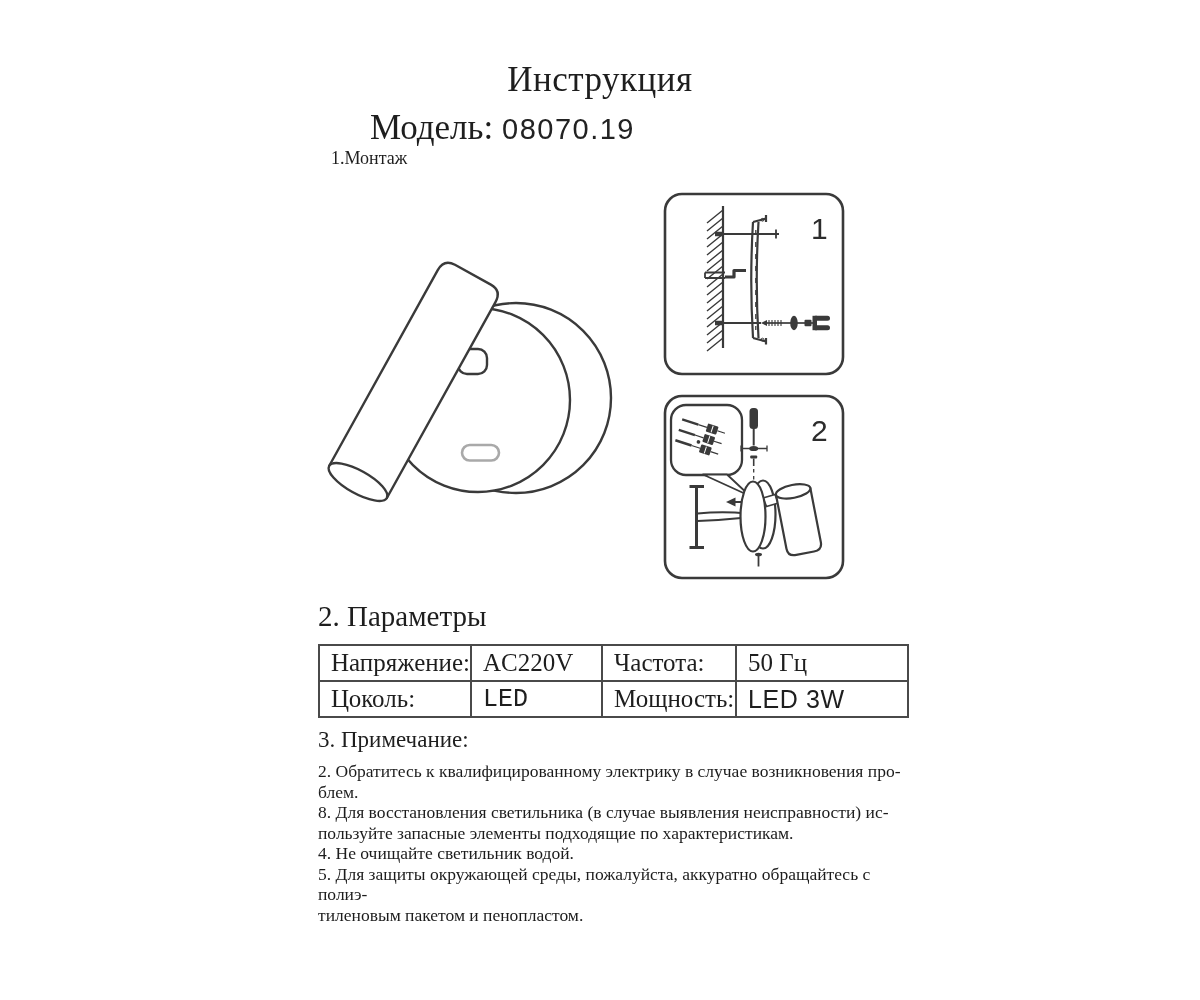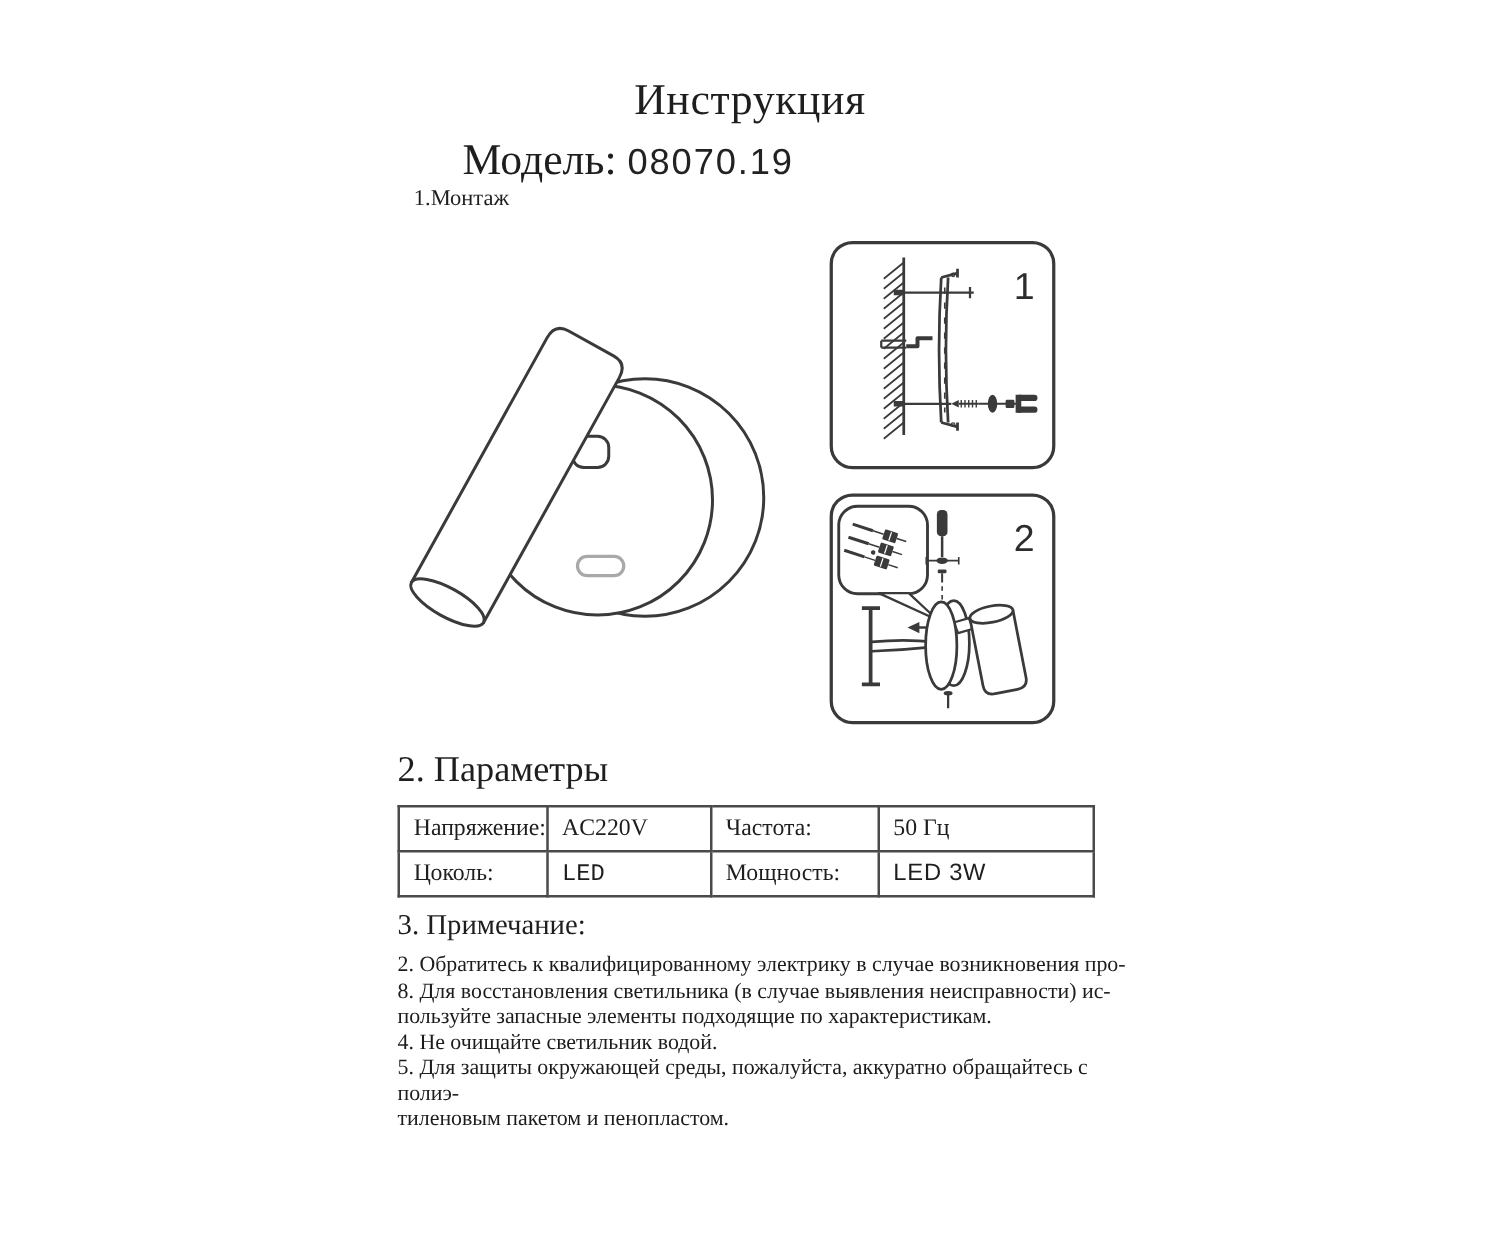--- a/index.html
+++ b/index.html
@@ -7,21 +7,21 @@
         font-family:"Liberation Serif", serif;color:#1e1e1e;}
   .abs{position:absolute;}
   .title{top:60px;left:0;width:1200px;text-align:center;font-size:35px;letter-spacing:.5px;}
   .model-line{top:108px;left:0;width:1005px;text-align:center;font-size:35px;}
   .model-value{font-family:"Liberation Sans", sans-serif;font-size:29px;letter-spacing:1.5px;color:#222;}
   .sec-h1{top:148px;left:303px;font-size:18px;margin-left:28px;}
   .sec-h2{top:600px;left:318px;font-size:29px;}
   .sec-h3{top:727px;left:318px;font-size:23px;}
   table.params{position:absolute;top:644px;left:318px;border-collapse:collapse;table-layout:fixed;}
   table.params td{border:2px solid #4a4a4a;height:34px;padding:0 0 0 11px;
-        font-size:19px;vertical-align:middle;white-space:nowrap;}
+        font-size:25px;vertical-align:middle;white-space:nowrap;}
   td.c0{width:105px}td.c1{width:118px}td.c2{width:121px}td.c3{width:159px}
   .sans-big{font-family:Liberation Mono, monospace;font-size:19px;}
   .sans-small{font-family:"Liberation Sans", sans-serif;font-size:15px;letter-spacing:.6px;}
   .notes{top:761px;left:318px;width:600px;font-size:17.5px;line-height:20.5px;color:#1c1c1c;}
   svg{display:block;}
   svg *{vector-effect:none;}
   .num{font-family:"Liberation Sans", sans-serif;font-size:30px;fill:#2c2c2c;}
 </style>
 </head>
 <body>
@@ -161,20 +161,21 @@
       <td class="c2">Мощность:</td>
       <td class="c3 sans-small">LED 3W</td>
     </tr>
   </tbody>
     </table>
 
   <div class="abs sec-h3">3. Примечание:</div>
 
   <div class="abs notes">
     <div>2. Обратитесь к квалифицированному электрику в случае возникновения про-</div>
+    <div>блем.</div>
     <div>8. Для восстановления светильника (в случае выявления неисправности) ис-</div>
     <div>пользуйте запасные элементы подходящие по характеристикам.</div>
     <div>4. Не очищайте светильник водой.</div>
     <div>5. Для защиты окружающей среды, пожалуйста, аккуратно обращайтесь с полиэ-</div>
     <div>тиленовым пакетом и пенопластом.</div>
   </div>
 
 </div>
 
 </body></html>

